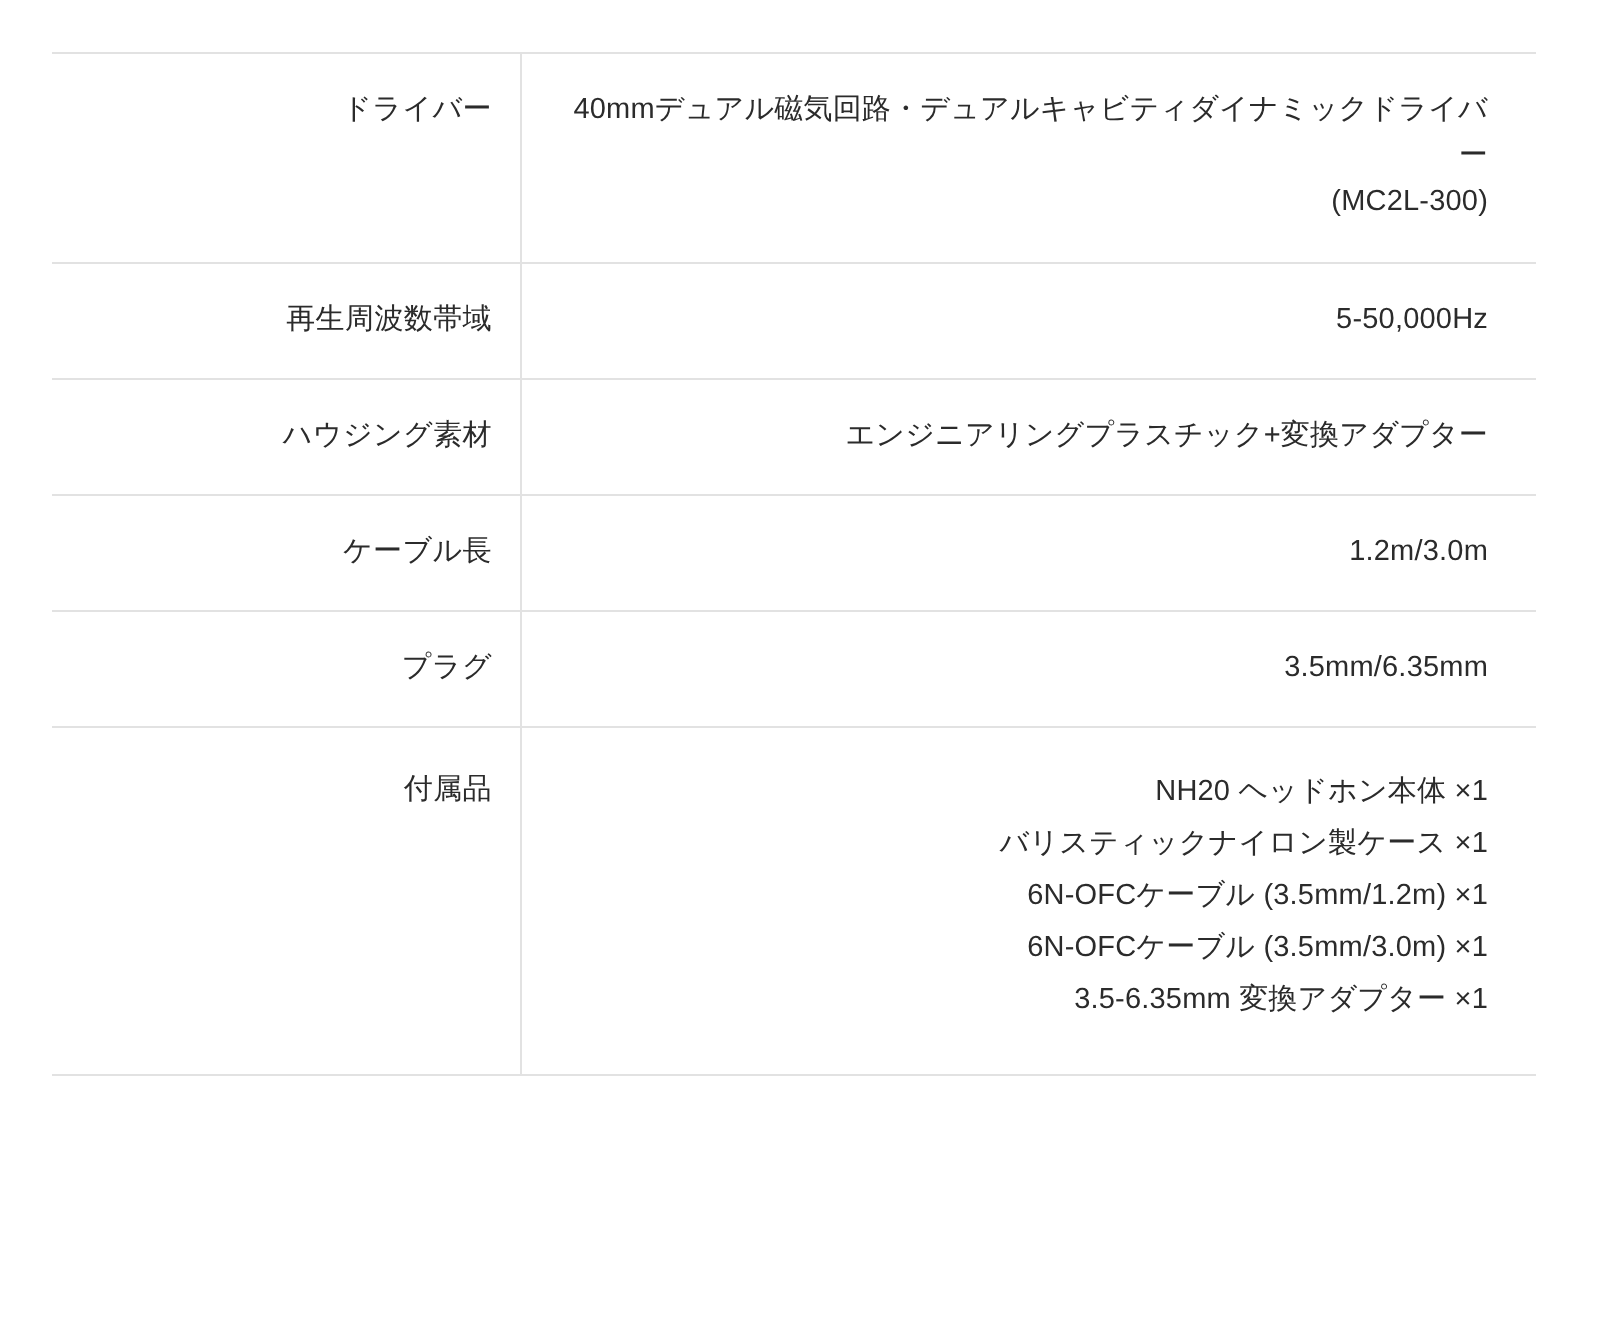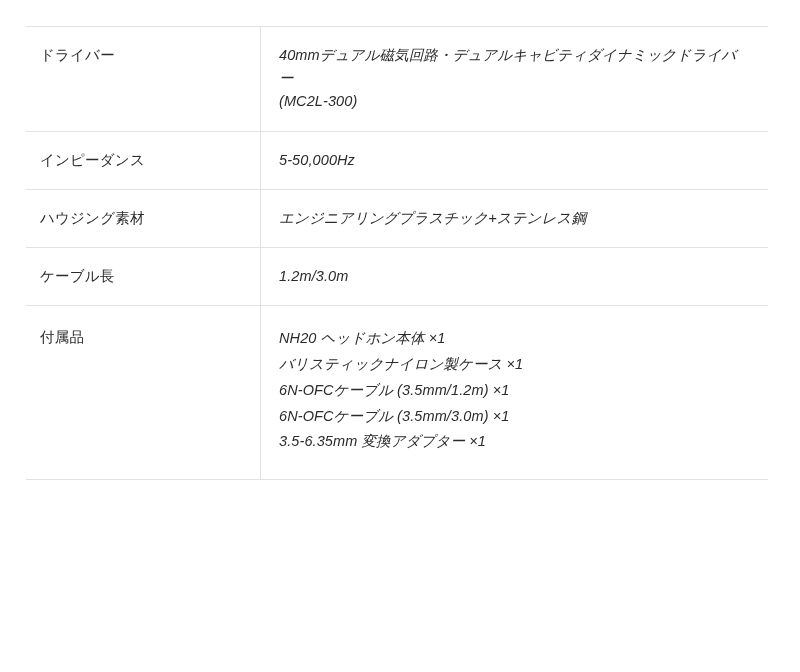--- a/index.html
+++ b/index.html
@@ -25,21 +25,21 @@
     width: 742px;
     border-collapse: collapse;
     table-layout: fixed;
     border-top: 1px solid #e2e2e2;
   }
   table.spec-table tr {
     border-bottom: 1px solid #e2e2e2;
   }
   table.spec-table th,
   table.spec-table td {
-    text-align: left;
+    text-align: right;
     vertical-align: top;
     font-weight: normal;
     font-size: 14.5px;
     line-height: 1.55;
     color: #2b2b2b;
     padding: 17px 14px 17px 16px;
   }
   table.spec-table th.label-cell {
     width: 206px;
     border-right: 1px solid #e2e2e2;
@@ -47,21 +47,20 @@
     letter-spacing: 0.2px;
   }
   table.spec-table td.value-cell {
     padding-left: 18px;
     padding-right: 24px;
     letter-spacing: 0.1px;
   }
   .value-line {
     display: block;
     line-height: 1.6;
-    font-style: italic;
   }
   tr.accessories th.label-cell,
   tr.accessories td.value-cell {
     padding-top: 20px;
     padding-bottom: 24px;
   }
   tr.accessories .value-line {
     line-height: 1.78;
   }
 </style>
@@ -74,43 +73,49 @@
 
       <tr class="spec-row">
         <th class="label-cell">ドライバー</th>
         <td class="value-cell">
           <span class="value-line">40mmデュアル磁気回路・デュアルキャビティダイナミックドライバー</span>
           <span class="value-line">(MC2L-300)</span>
         </td>
       </tr>
 
       <tr class="spec-row">
-        <th class="label-cell">インピーダンス</th>
+        <th class="label-cell">再生周波数帯域</th>
         <td class="value-cell">
           <span class="value-line">5-50,000Hz</span>
         </td>
       </tr>
 
 
 
       <tr class="spec-row">
         <th class="label-cell">ハウジング素材</th>
         <td class="value-cell">
-          <span class="value-line">エンジニアリングプラスチック+ステンレス鋼</span>
+          <span class="value-line">エンジニアリングプラスチック+変換アダプター</span>
         </td>
       </tr>
 
 
       <tr class="spec-row">
         <th class="label-cell">ケーブル長</th>
         <td class="value-cell">
           <span class="value-line">1.2m/3.0m</span>
         </td>
       </tr>
 
+      <tr class="spec-row">
+        <th class="label-cell">プラグ</th>
+        <td class="value-cell">
+          <span class="value-line">3.5mm/6.35mm</span>
+        </td>
+      </tr>
 
       <tr class="spec-row accessories">
         <th class="label-cell">付属品</th>
         <td class="value-cell">
           <span class="value-line">NH20 ヘッドホン本体 ×1</span>
           <span class="value-line">バリスティックナイロン製ケース ×1</span>
           <span class="value-line">6N-OFCケーブル (3.5mm/1.2m) ×1</span>
           <span class="value-line">6N-OFCケーブル (3.5mm/3.0m) ×1</span>
           <span class="value-line">3.5-6.35mm 変換アダプター ×1</span>
         </td>

